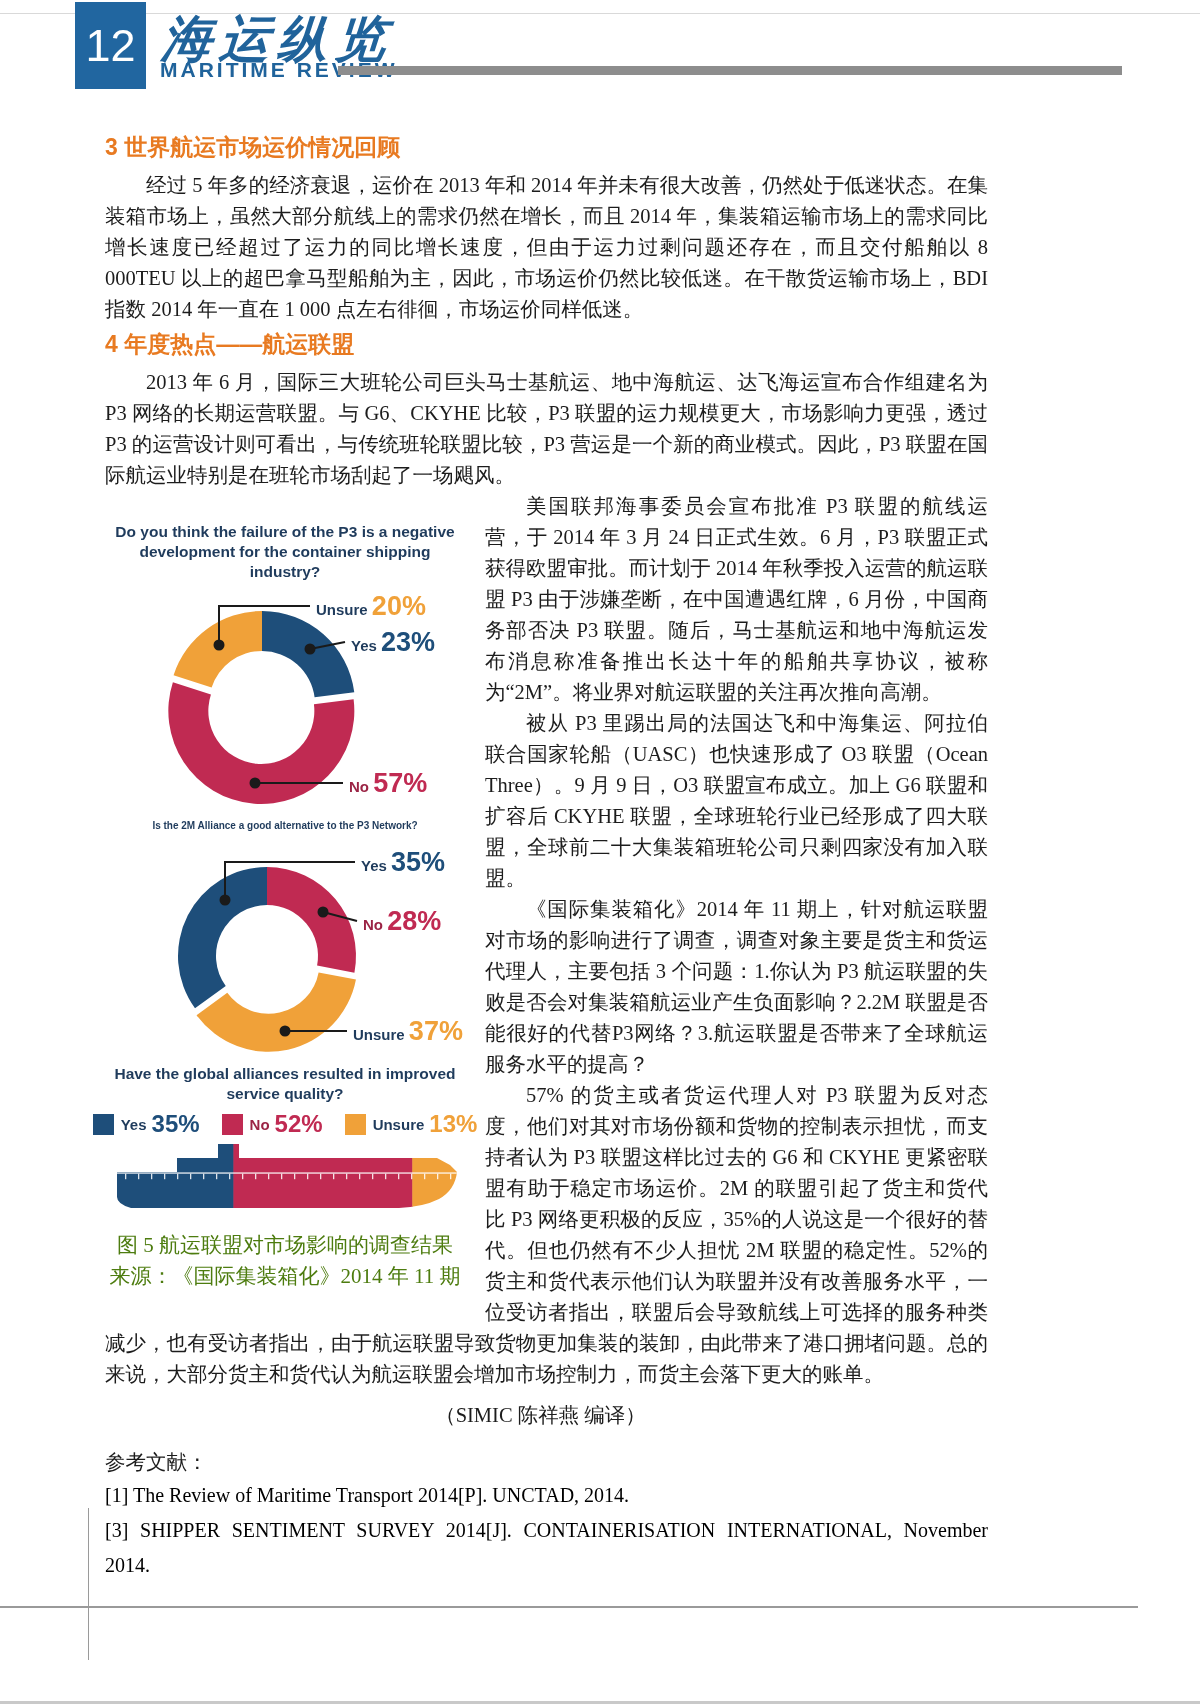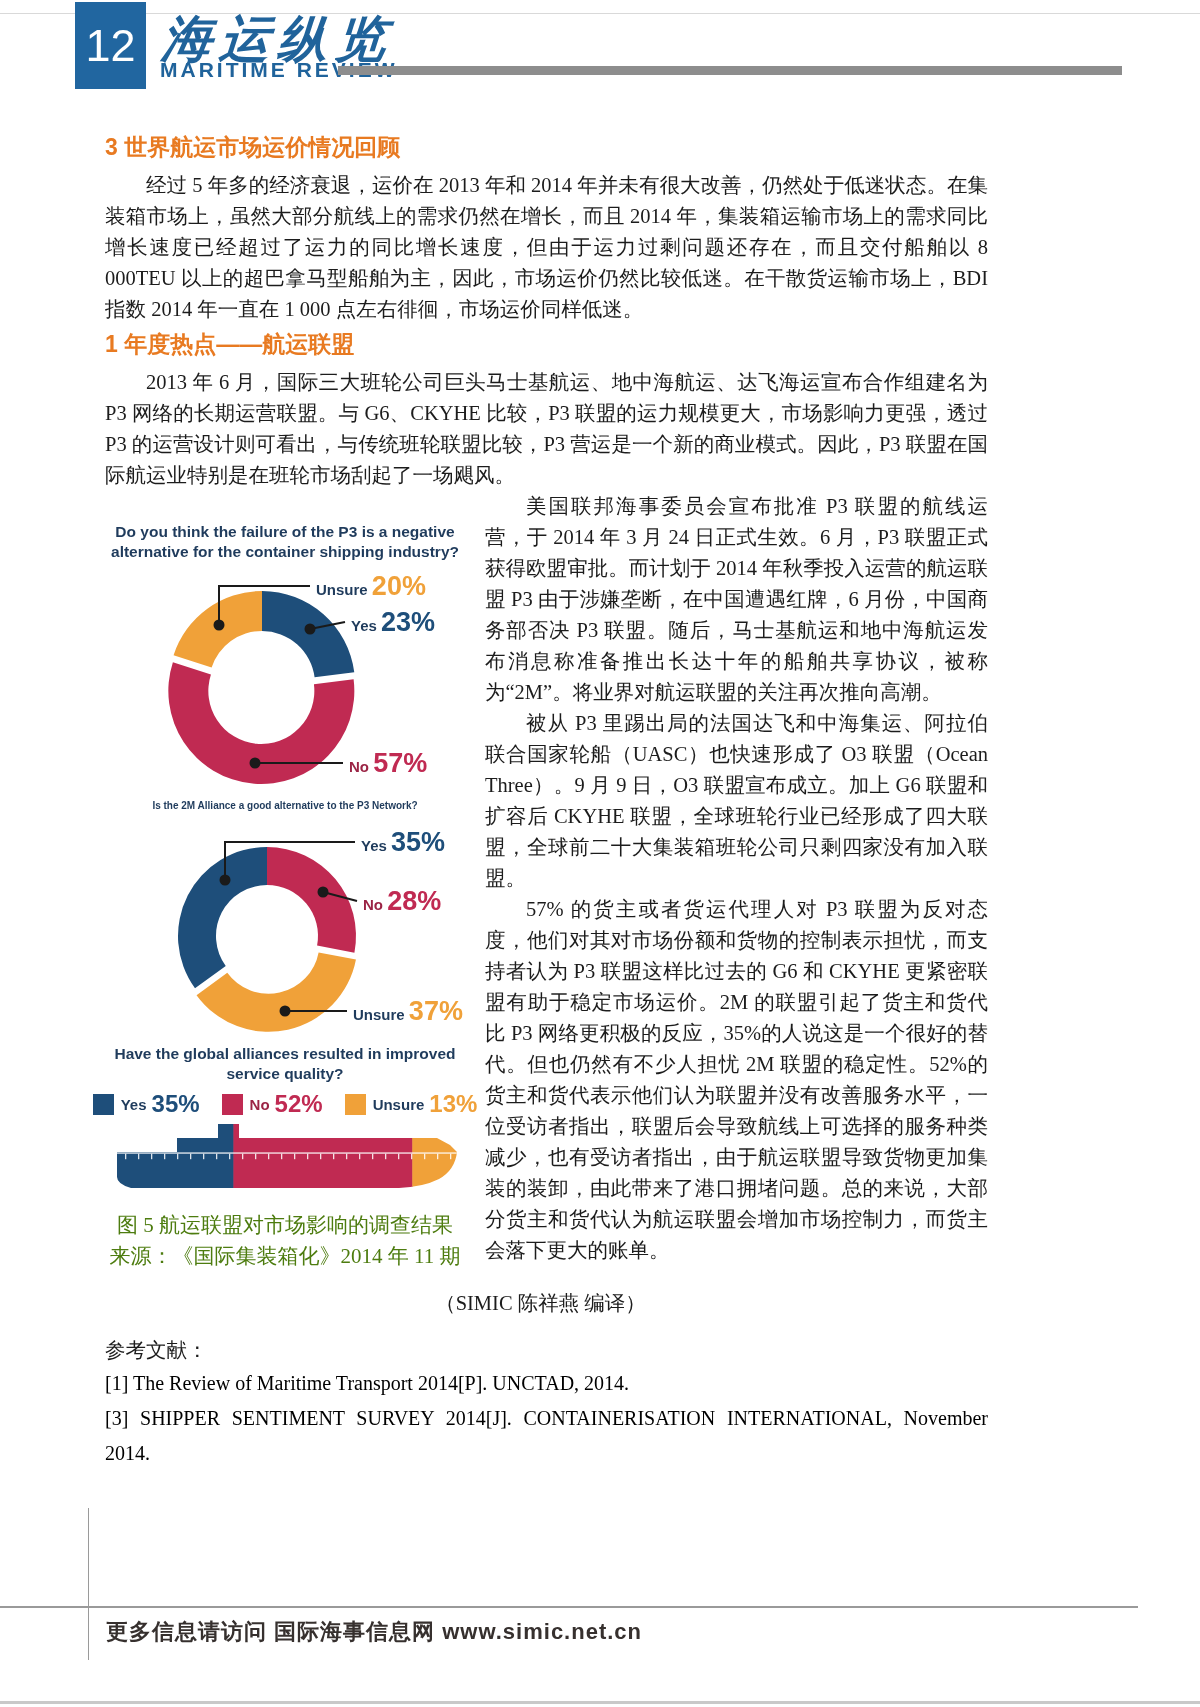--- a/index.html
+++ b/index.html
@@ -88,27 +88,27 @@
   </div>
   <div class="logo-cn">海运纵览</div>
   <div class="logo-en">MARITIME REVIEW</div>
   <div class="header-bar"></div>
 
   <div class="main">
 
     <h2 class="sec">3  世界航运市场运价情况回顾</h2>
     <p class="body">经过 5 年多的经济衰退，运价在 2013 年和 2014 年并未有很大改善，仍然处于低迷状态。在集装箱市场上，虽然大部分航线上的需求仍然在增长，而且 2014 年，集装箱运输市场上的需求同比增长速度已经超过了运力的同比增长速度，但由于运力过剩问题还存在，而且交付船舶以 8 000TEU 以上的超巴拿马型船舶为主，因此，市场运价仍然比较低迷。在干散货运输市场上，BDI 指数 2014 年一直在 1 000 点左右徘徊，市场运价同样低迷。</p>
 
-    <h2 class="sec">1  年度热点——航运联盟</h2>
+    <h2 class="sec">4  年度热点——航运联盟</h2>
     <p class="body">2013 年 6 月，国际三大班轮公司巨头马士基航运、地中海航运、达飞海运宣布合作组建名为 P3 网络的长期运营联盟。与 G6、CKYHE 比较，P3 联盟的运力规模更大，市场影响力更强，透过 P3 的运营设计则可看出，与传统班轮联盟比较，P3 营运是一个新的商业模式。因此，P3 联盟在国际航运业特别是在班轮市场刮起了一场飓风。</p>
 
     <div>
       <figure class="chart-figure">
 
-        <div class="chart-title">Do you think the failure of the P3 is a negative alternative for the container shipping industry?</div>
+        <div class="chart-title">Do you think the failure of the P3 is a negative development for the container shipping industry?</div>
         <svg id="donut1" width="360" height="228" viewBox="0 0 360 228">
             <path d="M157,27 A93,93 0 0 1 249.26666722224644,108.3440092785197 L209.58207916966734,113.35733862109187 A53,53 0 0 0 157,67 Z" fill="#1e4e7a"></path>
             <path d="M248.60790902901684,115.31294303074127 A93,93 0 1 1 67.89298579132111,98.23035327535146 L105.93524644312726,110.59103305034935 A53,53 0 1 0 208.9233209764377,120.32627237331343 Z" fill="#c02a52"></path>
             <path d="M68.55174398455071,91.26141952312992 A93,93 0 0 1 156.99999999999997,27 L157,67 A53,53 0 0 0 106.59400463635686,103.6220992981278 Z" fill="#f0a139"></path>
             <polyline points="205,65 240,58" fill="none" stroke="#1a1a1a" stroke-width="2"></polyline>
             <circle cx="205" cy="65" r="5.5" fill="#1a1a1a"></circle>
             <text x="246" y="67"><tspan font-size="15" font-weight="bold" fill="#1f3b5c">Yes </tspan><tspan font-size="27" font-weight="bold" fill="#1e4e7a">23%</tspan></text>
             <polyline points="150,199 238,199" fill="none" stroke="#1a1a1a" stroke-width="2"></polyline>
             <circle cx="150" cy="199" r="5.5" fill="#1a1a1a"></circle>
             <text x="244" y="208"><tspan font-size="15" font-weight="bold" fill="#9b2445">No </tspan><tspan font-size="27" font-weight="bold" fill="#c02a52">57%</tspan></text>
@@ -188,29 +188,29 @@
           </svg>
 
         <figcaption class="fig-caption">
           <div>图 5 航运联盟对市场影响的调查结果</div>
           <div>来源：《国际集装箱化》2014 年 11 期</div>
         </figcaption>
       </figure>
 
       <p class="body">美国联邦海事委员会宣布批准 P3 联盟的航线运营，于 2014 年 3 月 24 日正式生效。6 月，P3 联盟正式获得欧盟审批。而计划于 2014 年秋季投入运营的航运联盟 P3 由于涉嫌垄断，在中国遭遇红牌，6 月份，中国商务部否决 P3 联盟。随后，马士基航运和地中海航运发布消息称准备推出长达十年的船舶共享协议，被称为“2M”。将业界对航运联盟的关注再次推向高潮。</p>
       <p class="body">被从 P3 里踢出局的法国达飞和中海集运、阿拉伯联合国家轮船（UASC）也快速形成了 O3 联盟（Ocean Three）。9 月 9 日，O3 联盟宣布成立。加上 G6 联盟和扩容后 CKYHE 联盟，全球班轮行业已经形成了四大联盟，全球前二十大集装箱班轮公司只剩四家没有加入联盟。</p>
+      <p class="body">《国际集装箱化》2014 年 11 期上，针对航运联盟对市场的影响进行了调查，调查对象主要是货主和货运代理人，主要包括 3 个问题：1.你认为 P3 航运联盟的失败是否会对集装箱航运业产生负面影响？2.2M 联盟是否能很好的代替P3网络？3.航运联盟是否带来了全球航运服务水平的提高？</p>
       <p class="body">57% 的货主或者货运代理人对 P3 联盟为反对态度，他们对其对市场份额和货物的控制表示担忧，而支持者认为 P3 联盟这样比过去的 G6 和 CKYHE 更紧密联盟有助于稳定市场运价。2M 的联盟引起了货主和货代比 P3 网络更积极的反应，35%的人说这是一个很好的替代。但也仍然有不少人担忧 2M 联盟的稳定性。52%的货主和货代表示他们认为联盟并没有改善服务水平，一位受访者指出，联盟后会导致航线上可选择的服务种类减少，也有受访者指出，由于航运联盟导致货物更加集装的装卸，由此带来了港口拥堵问题。总的来说，大部分货主和货代认为航运联盟会增加市场控制力，而货主会落下更大的账单。</p>
       <div style="clear:both;"></div>
     </div>
 
     <p class="credit">（SIMIC  陈祥燕  编译）</p>
 
     <p class="ref-title">参考文献：</p>
     <p class="ref">[1] The Review of Maritime Transport 2014[P]. UNCTAD, 2014.</p>
     <p class="ref">[3] SHIPPER SENTIMENT SURVEY 2014[J]. CONTAINERISATION INTERNATIONAL, November 2014.</p>
   </div>
 
   <div class="footer-vline"></div>
   <div class="footer-line"></div>
-  <div class="footer-text">更多信息请访问  国际海事信息网  www.simic.net.cn</div>
   <div class="bottom-strip"></div>
 
 </div>
 
 </body></html>

